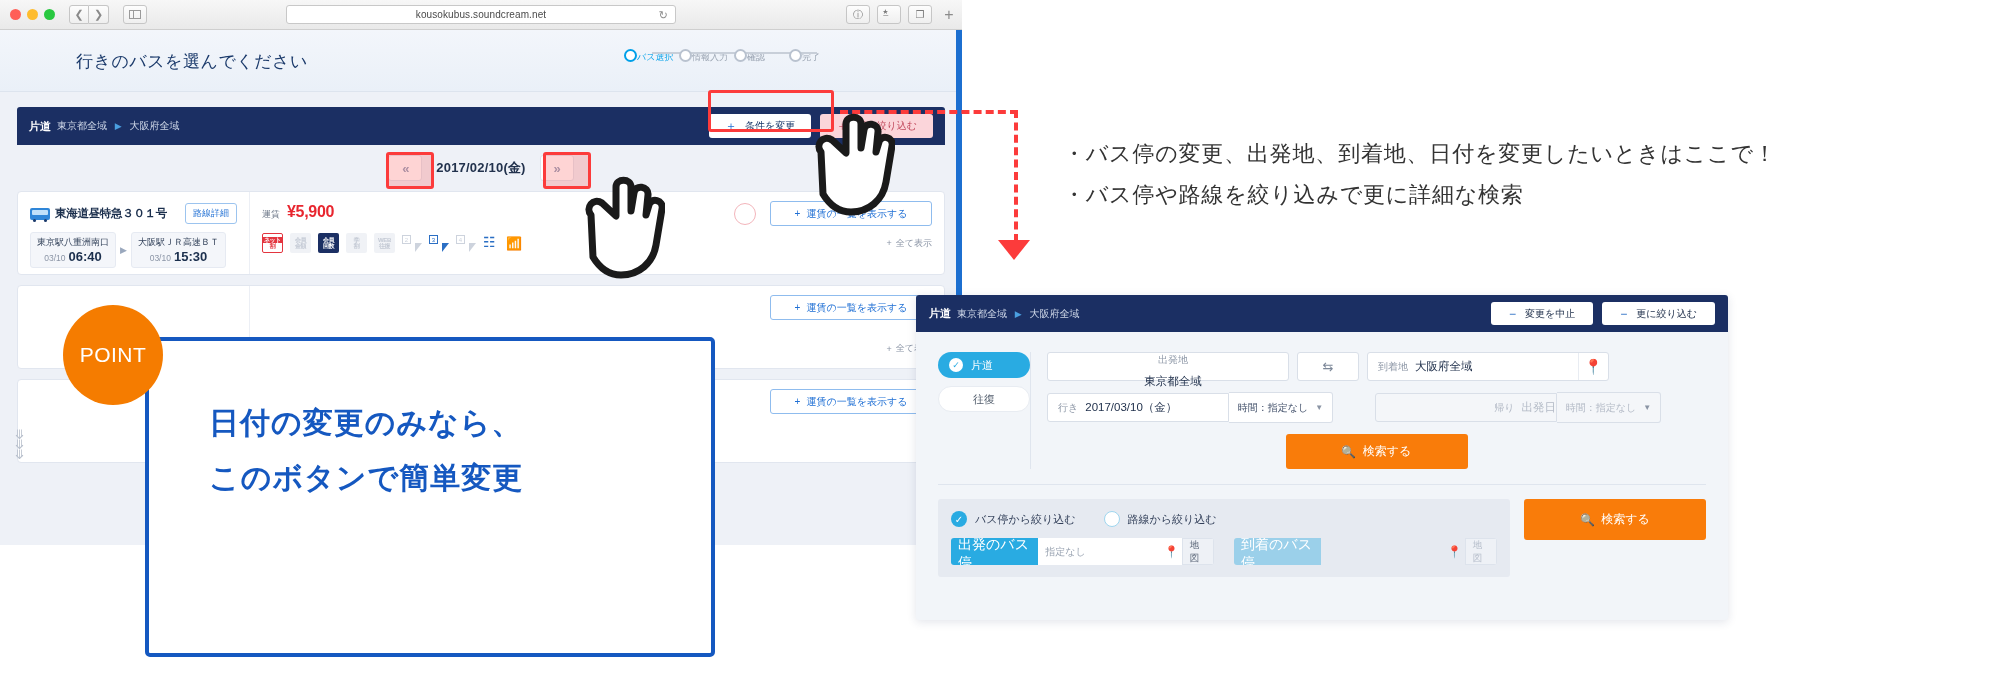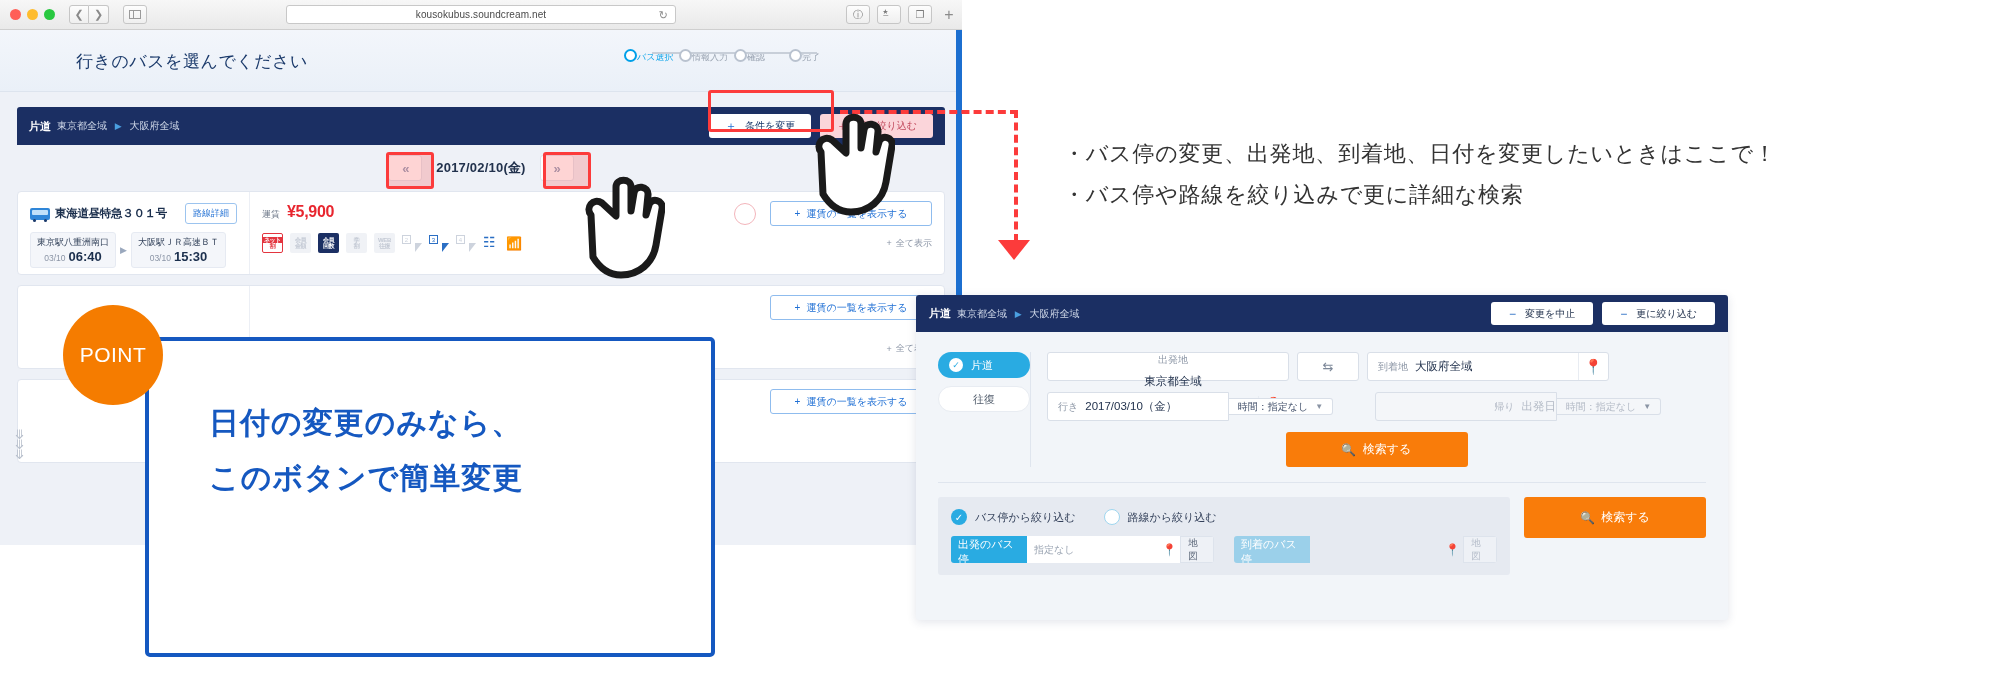--- a/index.html
+++ b/index.html
@@ -294,21 +294,21 @@
   .swap {
     width: 62px; height: 29px; margin: 0 8px; background: #fff; border: 1px solid #d9dfe8; border-radius: 3px;
     display: flex; align-items: center; justify-content: center; color: #7c8798; font-size: 13px;
   }
   .inp.dep { width: 242px; flex-direction: column; }
   .inp.arr { width: 242px; }
   .inp.disabled { background: #f4f6f9; justify-content: flex-end; }
   .inp.disabled .pval, .inp.disabled .plbl { color: #b3bac6; }
   .dt { width: 182px; }
   .tsel {
-    width: 104px; height: 17px; background: #fff; border: 1px solid #d9dfe8; border-left: none; border-radius: 0 3px 3px 0;
+    width: 104px; height: 31px; background: #fff; border: 1px solid #d9dfe8; border-left: none; border-radius: 0 3px 3px 0;
     display: flex; align-items: center; justify-content: center; gap: 7px; font-size: 10px; color: #42506a;
   }
   .tsel .cv { font-size: 8px; color: #8a94a4; }
   .dt.left { border-radius: 3px 0 0 3px; }
   .searchbtn {
     width: 182px; height: 35px; background: #f97c0a; border-radius: 3px; margin: 6px auto 0 auto;
     display: flex; align-items: center; justify-content: center; gap: 6px;
     color: #fff; font-size: 12px;
   }
   .sp-divider { margin: 15px 22px 0 22px; border-top: 1px solid #dfe5ee; }
@@ -316,21 +316,21 @@
     margin: 14px 22px 0 22px; display: flex; gap: 14px; align-items: flex-start;
   }
   .fbox-l { flex: 1; background: #e6eaf1; border-radius: 3px; padding: 12px 13px; }
   .radios { display: flex; gap: 28px; align-items: center; margin-bottom: 11px; }
   .radio { display: flex; align-items: center; gap: 8px; font-size: 11px; color: #33405a; }
   .rc { width: 16px; height: 16px; border-radius: 50%; background: #29abe2; color: #fff;
         display: flex; align-items: center; justify-content: center; font-size: 10px; }
   .rc.off { background: #fff; border: 1.5px solid #9fd6ef; }
   .stoprow { display: flex; gap: 20px; }
   .stopfield { display: flex; height: 27px; border-radius: 3px; overflow: hidden; }
-  .sf-lbl { background: #29abe2; color: #fff; font-size: 11px; padding: 16px 7px; display: flex; align-items: center; }
+  .sf-lbl { background: #29abe2; color: #fff; font-size: 14px; padding: 16px 7px; display: flex; align-items: center; }
   .sf-lbl.mute { background: #9bd0ea; }
   .sf-in { width: 142px; background: #fff; display: flex; align-items: center; padding: 0 7px; font-size: 10px; color: #9aa4b2; }
   .sf-in.mute { background: #e6eaf1; }
   .sf-pin { width: 22px; background: #fff; display:flex; align-items:center; justify-content:center; color:#29abe2; font-size:12px; }
   .sf-pin.mute { background: #e6eaf1; color: #b9c4d2; }
   .sf-map { background: #eef1f6; border: 1px solid #dde3ec; font-size: 9.5px; color: #5a6678;
             display: flex; align-items: center; padding: 0 7px; }
   .sf-map.mute { color: #b5bdca; }
   .searchbtn2 {
     width: 182px; height: 41px; background: #f97c0a; border-radius: 3px;

